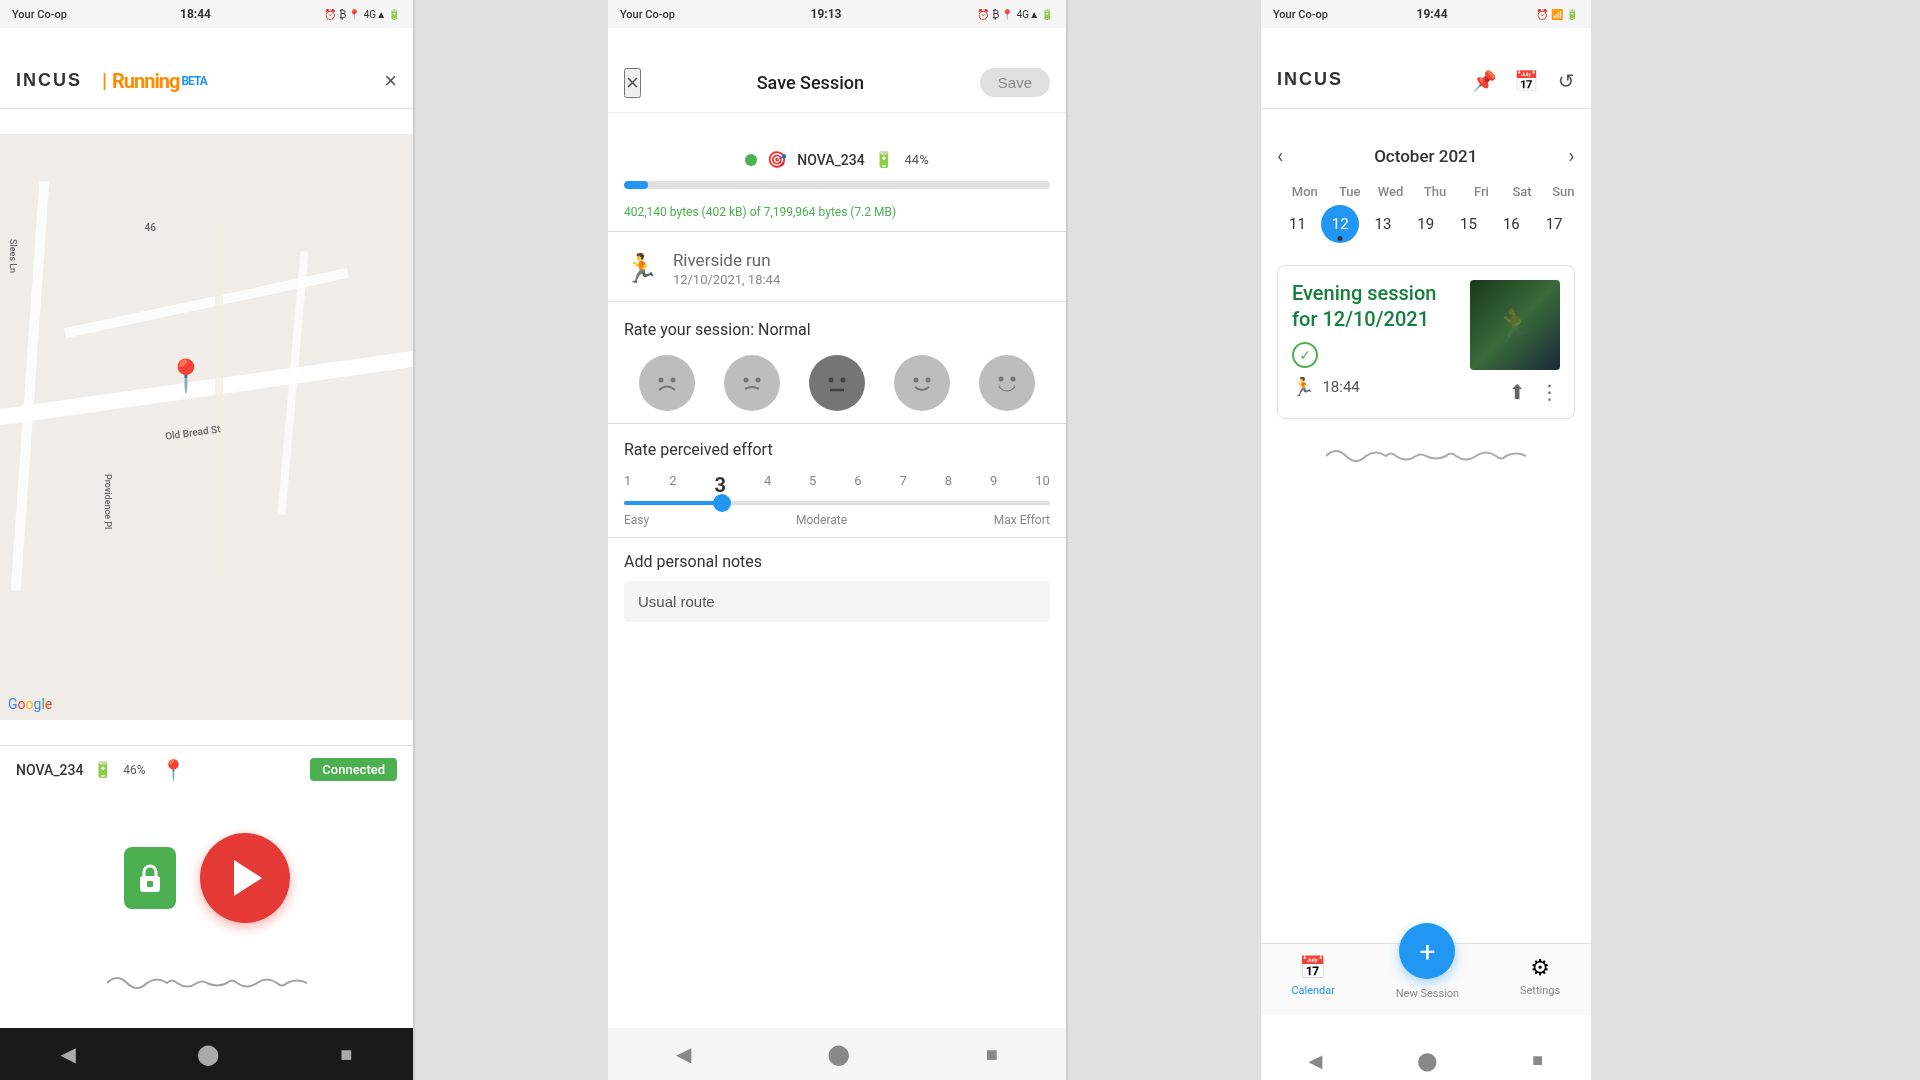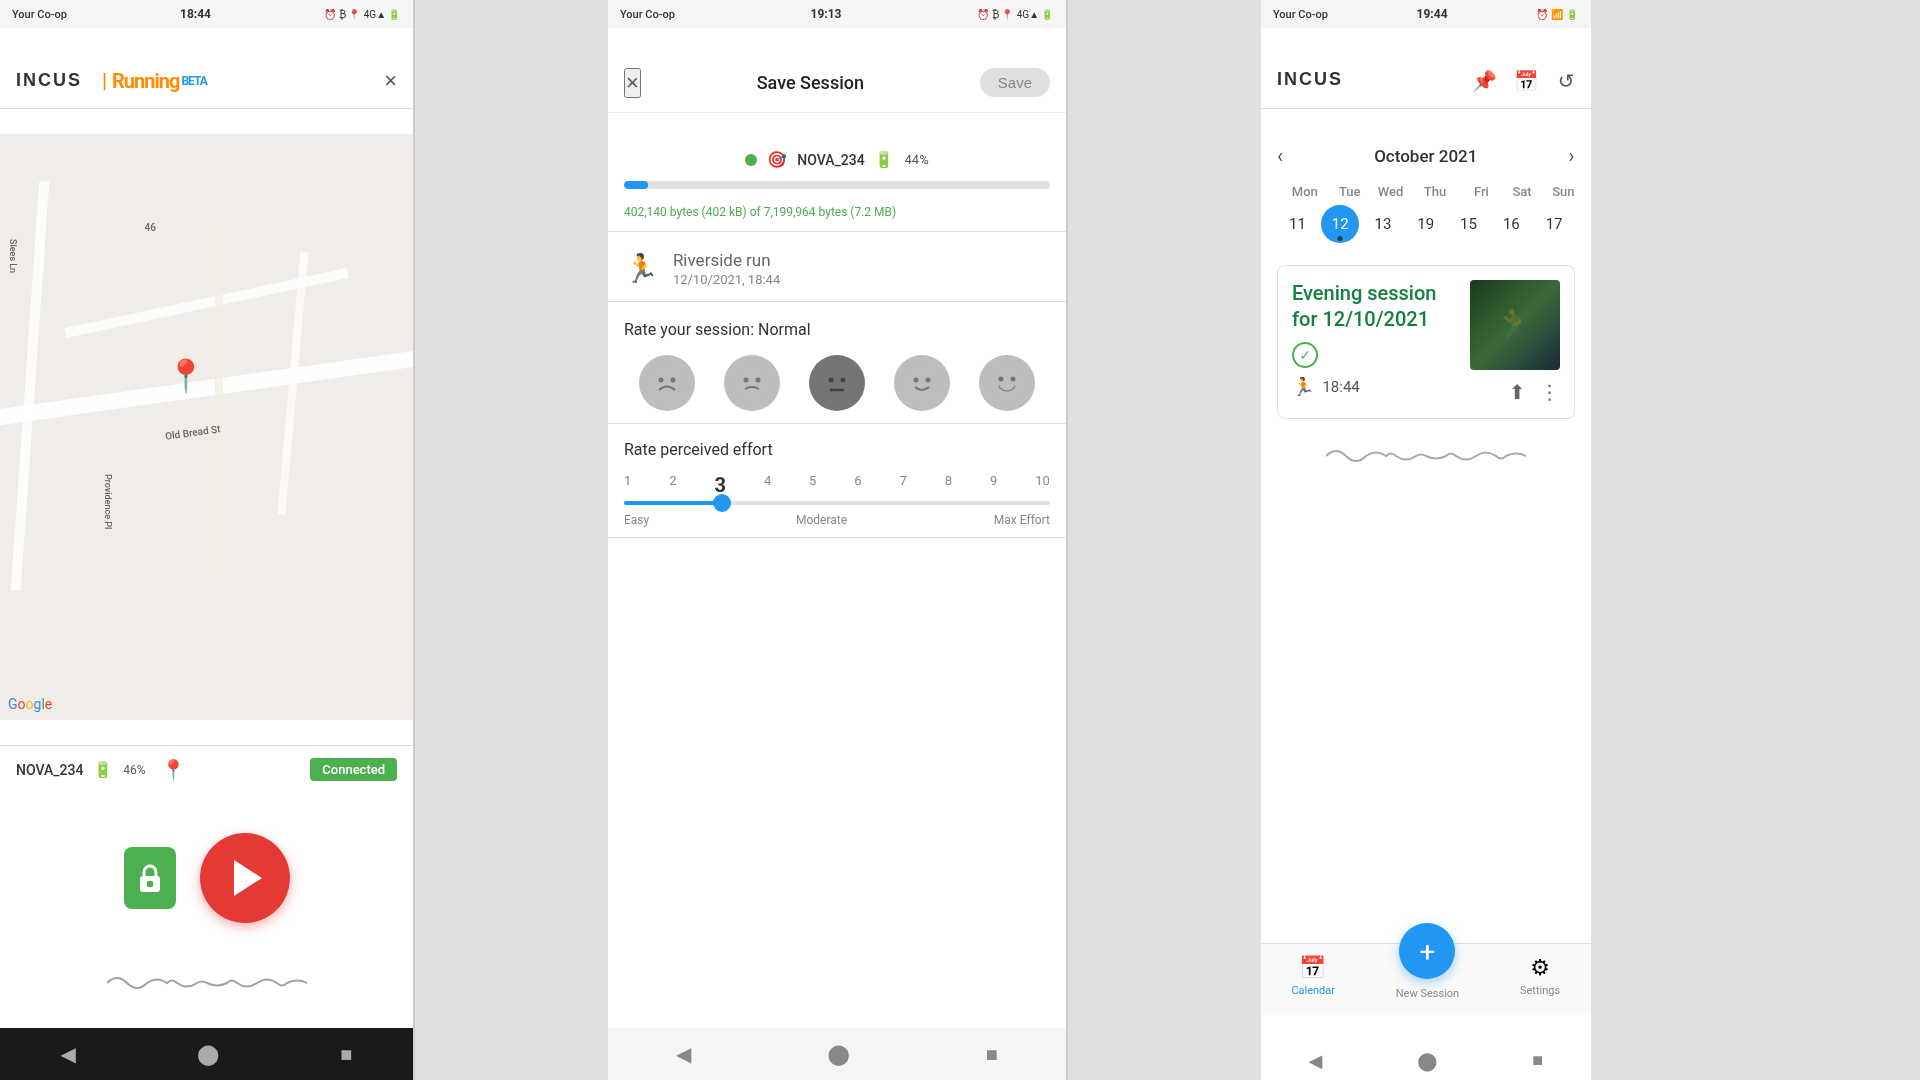--- a/index.html
+++ b/index.html
@@ -763,20 +763,24 @@
       </div>
       <div class="slider-labels">
         <span>Easy</span>
         <span>Moderate</span>
         <span>Max Effort</span>
       </div>
     </div>
 
     <div class="section-divider"></div>
 
+    <div class="notes-section">
+      <div class="notes-title">Add personal notes</div>
+      <input class="notes-input" type="text" value="Usual route" style="">
+    </div>
   </div>
 
   <div class="phone2-nav">
     <span class="nav-btn" style="color:#888;font-size:20px;">◀</span>
     <span class="nav-btn" style="color:#888;font-size:20px;">⬤</span>
     <span class="nav-btn" style="color:#888;font-size:20px;">■</span>
   </div>
 </div>
 
 <div class="gap"></div>

